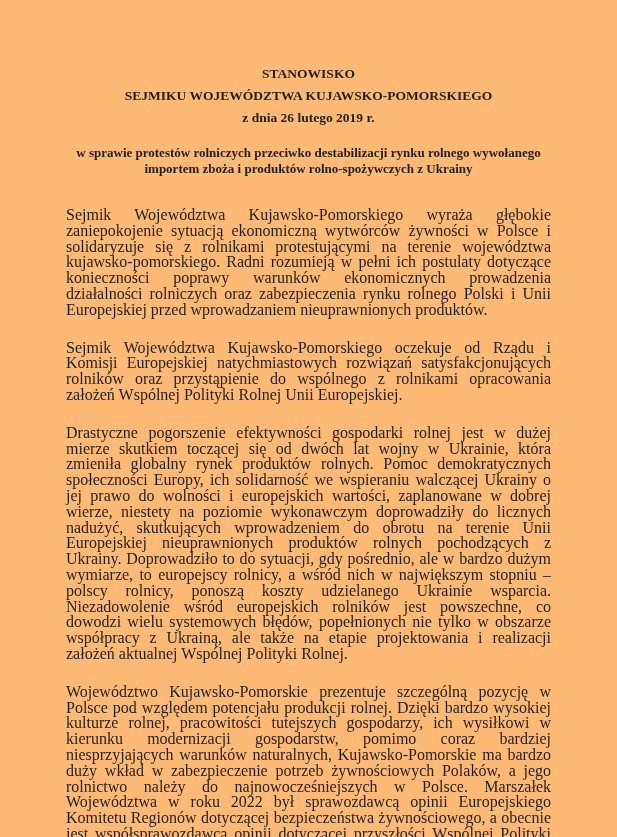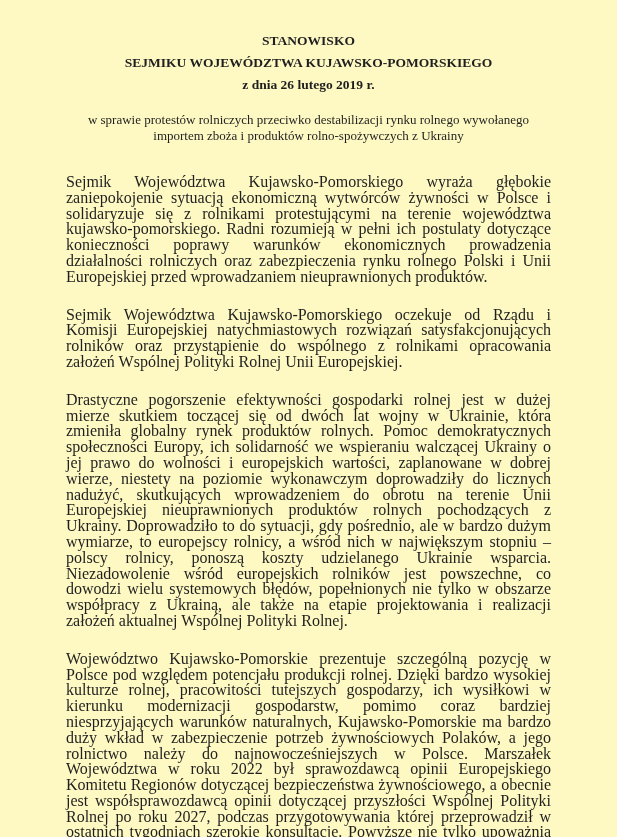--- a/index.html
+++ b/index.html
@@ -7,39 +7,39 @@
     margin: 0;
     padding: 0;
     background: #ffffff;
   }
   .page {
     position: relative;
     box-sizing: border-box;
     width: 617px;
     height: 837px;
     margin: 0;
-    padding: 30px 66px 0 66px;
-    background: #fef9c3;
+    padding: 63px 66px 0 66px;
+    background: #fdba74;
     color: #1f1f1f;
     font-family: "Liberation Serif", "DejaVu Serif", serif;
     overflow: hidden;
   }
   .doc-header {
     text-align: center;
     font-weight: bold;
     font-size: 13.5px;
     line-height: 22px;
   }
   .doc-header div {
     white-space: nowrap;
   }
   .doc-subject {
     margin-top: 16px;
     text-align: center;
-    font-weight: normal;
+    font-weight: bold;
     font-size: 13px;
     line-height: 16px;
     padding: 0 10px;
   }
   .doc-body {
     margin-top: 30px;
   }
   .doc-body p {
     margin: 0 0 22px 0;
     font-size: 16px;

